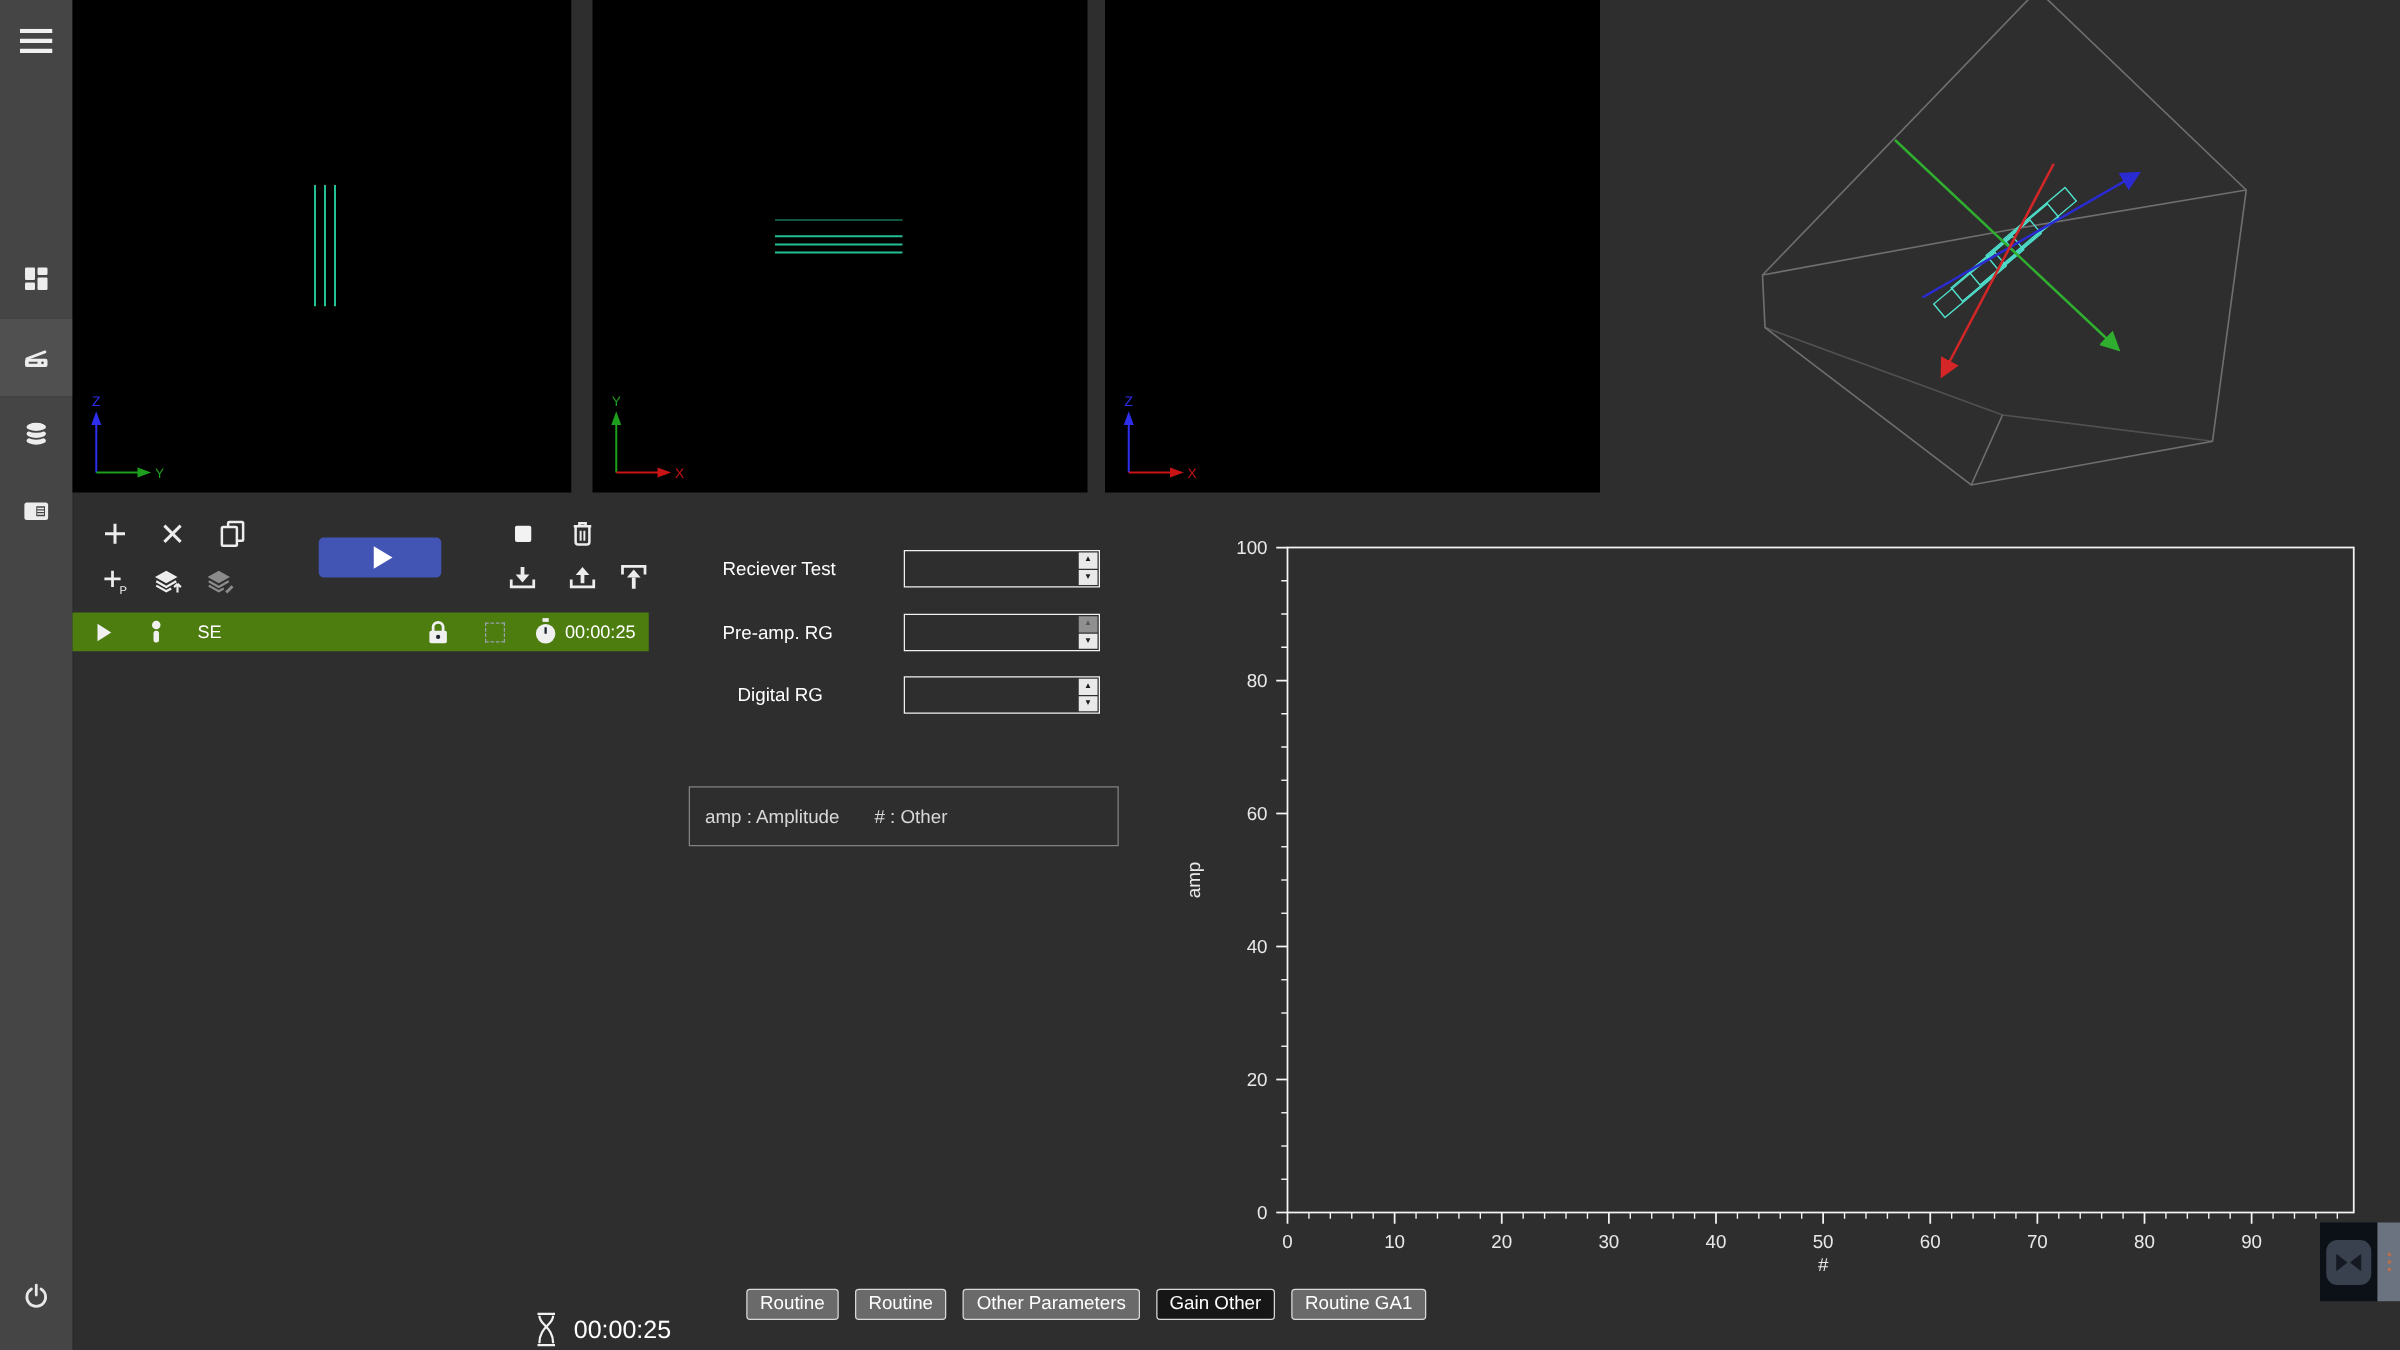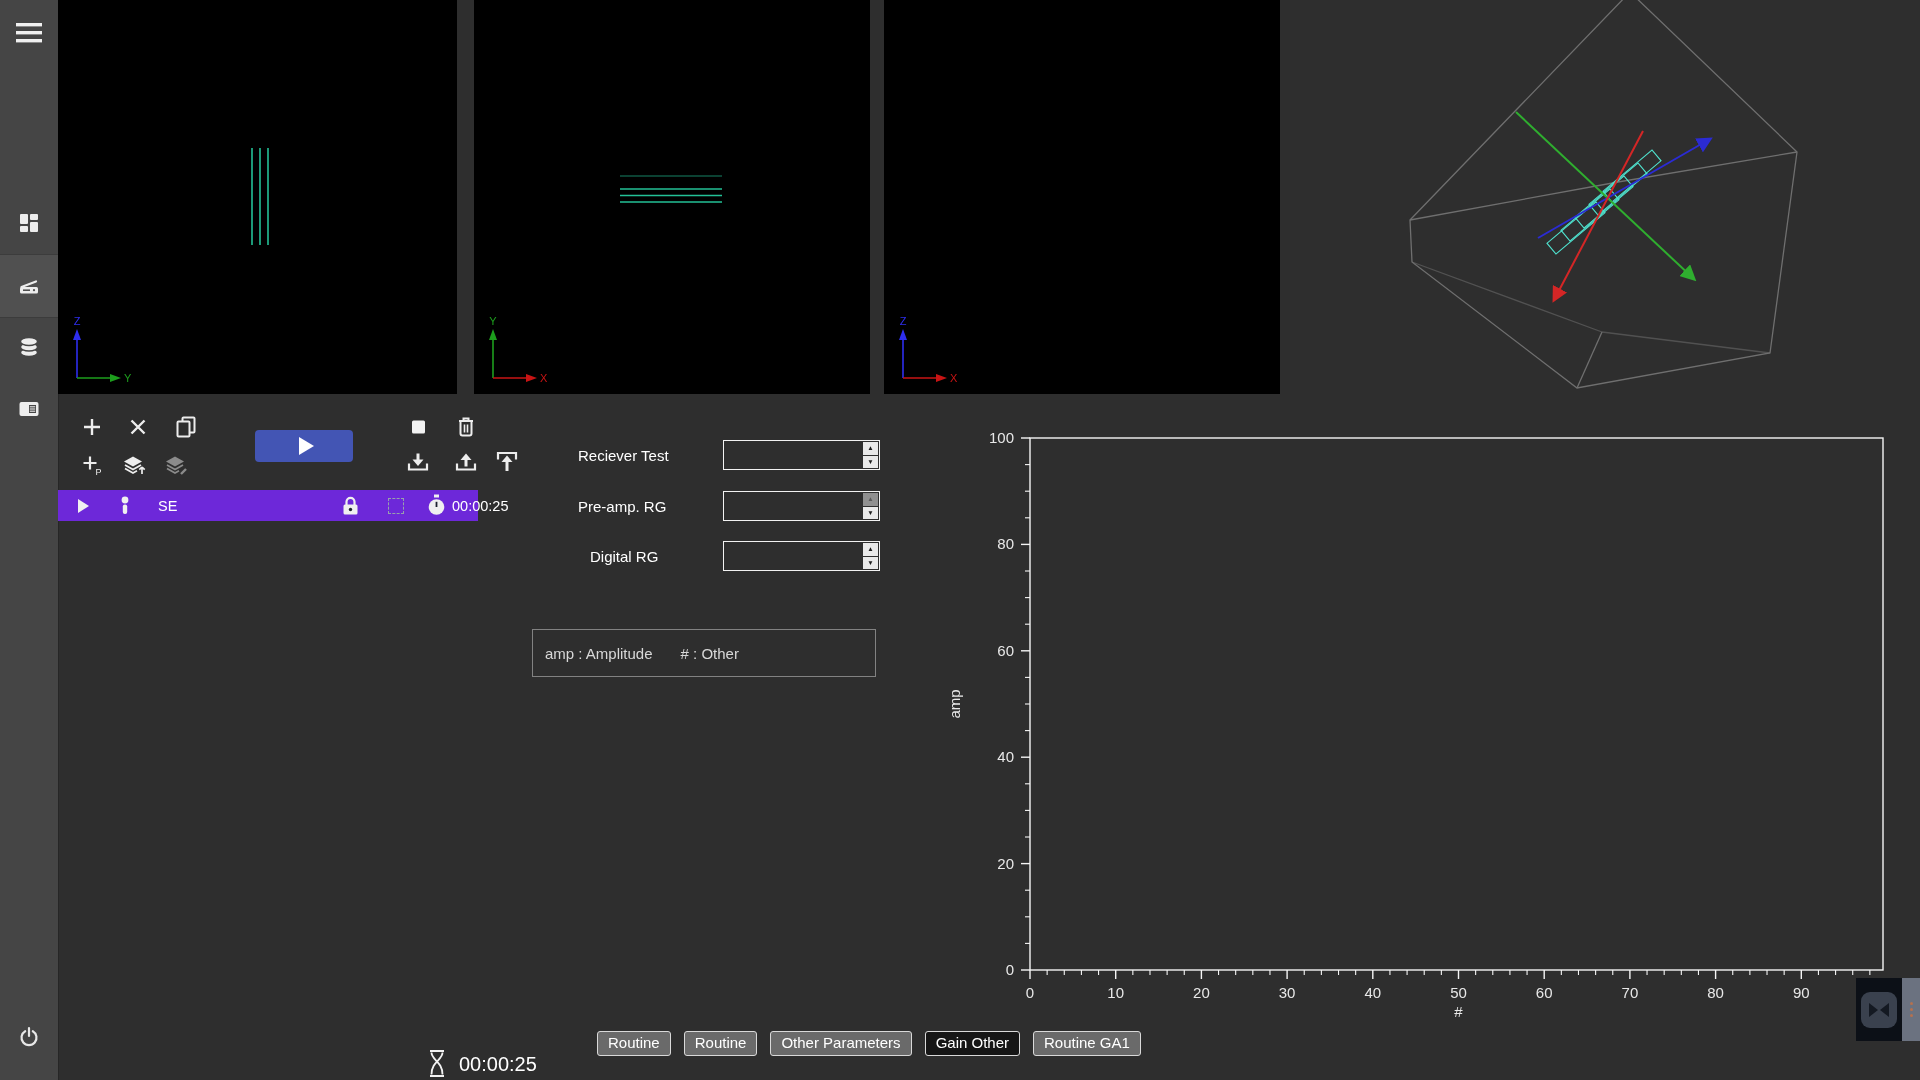--- a/index.html
+++ b/index.html
@@ -18,36 +18,36 @@
   .vpcontent{position:absolute;left:0;top:0;}
   
   #scene3d{position:absolute;left:1280px;top:0;}
   
   #toolbar{position:absolute;left:58px;top:408px;width:500px;height:80px;}
   .tbtn{position:absolute;width:34px;height:34px;display:flex;align-items:center;justify-content:center;cursor:pointer;}
   #play-btn{position:absolute;left:197px;top:22px;width:98px;height:32px;border:none;border-radius:4px;cursor:pointer;
             display:flex;align-items:center;justify-content:center;}
   #play-btn .tri{width:0;height:0;border-left:15px solid #fff;border-top:9px solid transparent;border-bottom:9px solid transparent;margin-left:4px;}
   
-  #seqrow{position:absolute;left:58px;top:490px;width:420px;height:31px;background:#6d28d9;}
+  #seqrow{position:absolute;left:58px;top:490px;width:461px;height:31px;background:#4d7c0f;}
   #seqrow .sqi{position:absolute;top:0;height:31px;display:flex;align-items:center;}
   .seq-play{width:0;height:0;border-left:11px solid #f0f0f0;border-top:7px solid transparent;border-bottom:7px solid transparent;cursor:pointer;}
   .dashedbox{width:14px;height:14px;border:1.5px dashed #98a0ac;cursor:pointer;}
   .seqtext{font-size:14.5px;color:#fff;}
   
   .flabel{position:absolute;left:578px;font-size:15px;color:#fff;}
   .numwrap{position:absolute;left:723px;width:157px;height:30px;display:flex;border:1px solid #f2f2f2;box-sizing:border-box;background:#2e2e2e;}
   .numwrap input{flex:1;min-width:0;background:transparent;border:none;outline:none;color:#fff;
                  font-size:15px;font-family:"Liberation Sans",sans-serif;padding:0 5px 0 0;margin-top:29px;}
   .spin{width:17px;display:flex;flex-direction:column;gap:1px;padding:1px;box-sizing:border-box;}
   .spin button{flex:1;background:#e9e9e9;border:none;font-size:6.5px;line-height:1;color:#1c1c1c;cursor:pointer;padding:0;}
   .spin button.dim{background:#909090;color:#5a5a5a;}
   #gain-test-btn{position:absolute;left:551px;top:589px;width:344px;height:32px;border:none;border-radius:2px;
                  color:#fff;font-weight:bold;font-size:13px;font-family:"Liberation Sans",sans-serif;cursor:pointer;}
-  #legendbox{position:absolute;left:532px;top:629px;width:344px;height:48px;border:1px solid #828282;box-sizing:border-box;
+  #legendbox{position:absolute;left:551px;top:629px;width:344px;height:48px;border:1px solid #828282;box-sizing:border-box;
              display:flex;align-items:center;gap:28px;padding-left:12px;font-size:15px;color:#d8d8d8;}
   
   #chart-svg{position:absolute;left:940px;top:430px;}
   .tick{fill:#e8e8e8;font-size:15px;font-family:"Liberation Sans",sans-serif;}
   
   #hourglass{position:absolute;left:427px;top:1049px;}
   #main-timer{position:absolute;left:459px;top:1053px;font-size:20px;color:#fff;}
   #tabs{position:absolute;left:556px;top:1031px;display:flex;gap:13px;margin-left:41px;}
   .tab{background:#6a6a6a;border:1px solid #d9d9d9;border-radius:3px;color:#fff;font-size:15px;padding:2px 10px 4px;cursor:pointer;white-space:nowrap;}
   .tab.active{background:#161616;}

